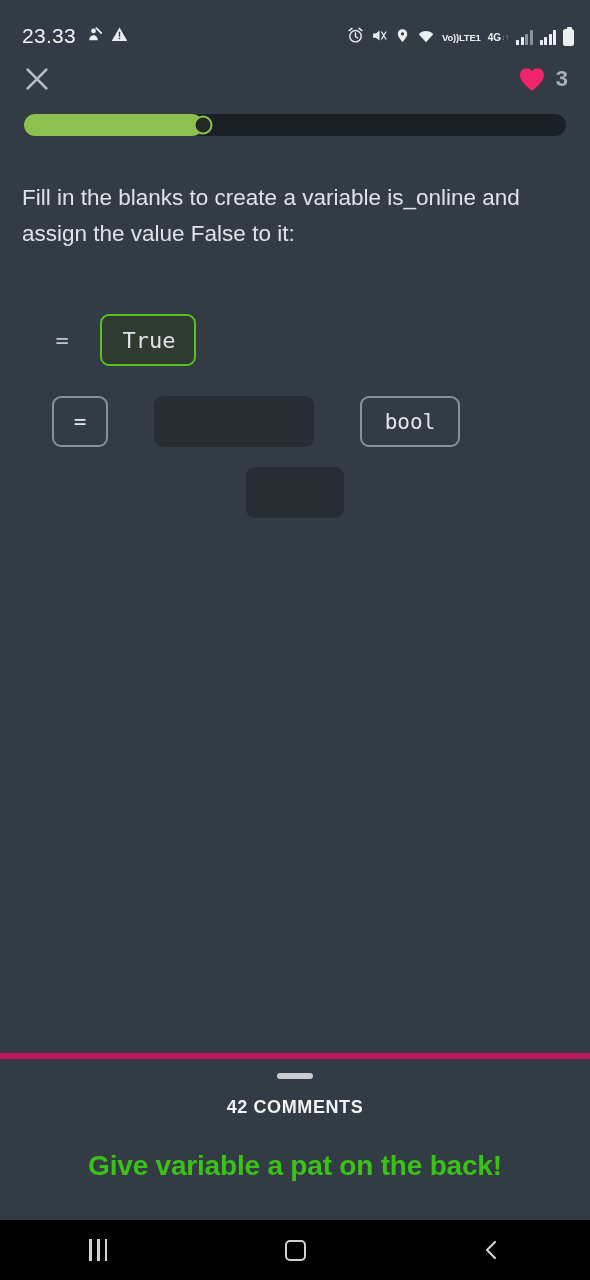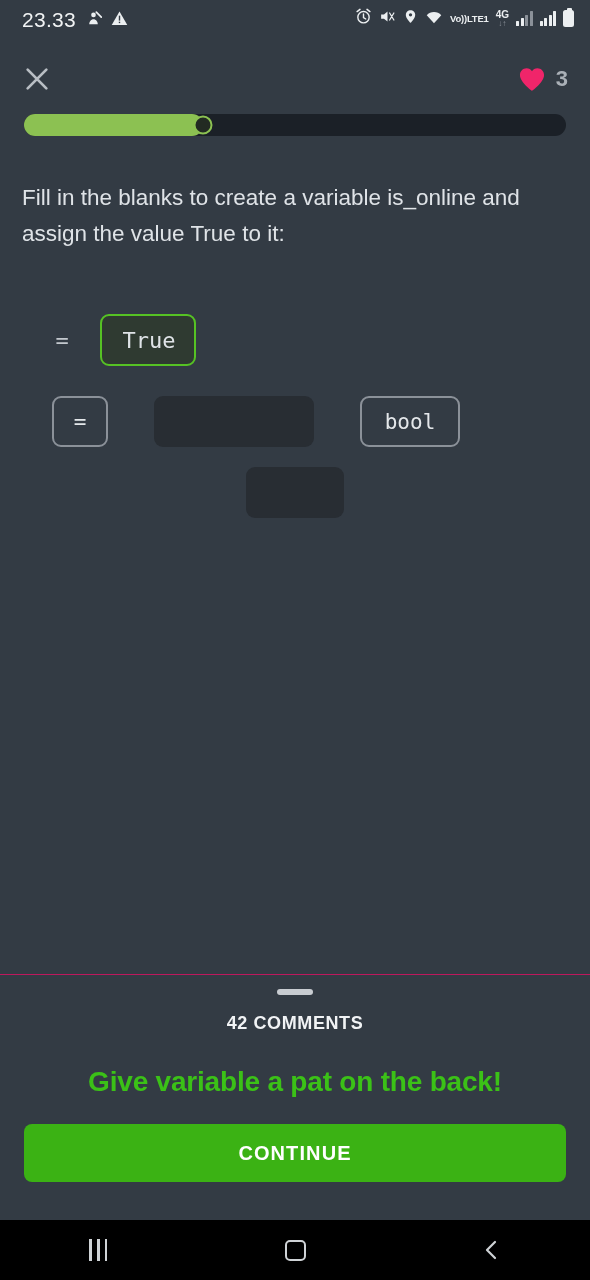--- a/index.html
+++ b/index.html
@@ -7,31 +7,31 @@
   body {
     background:#333b44;
     font-family:"Liberation Sans", sans-serif;
     overflow:hidden;
     position:relative;
   }
 
   
   .statusbar{
     height:48px; width:100%;
-    display:flex; align-items:flex-start; justify-content:space-between;
-    padding:8px 16px 0 22px;
+    display:flex; align-items:flex-end; justify-content:space-between;
+    padding:16px 16px 0 22px;
     color:#eceff1;
   }
   .sb-left{ display:flex; align-items:center; gap:9px; }
   .sb-time{ font-size:21px; letter-spacing:.3px; color:#f1f3f4; }
   .sb-right{ display:flex; align-items:center; gap:7px; }
   .sb-ic{ display:block; }
   .volte{ display:flex; flex-direction:row; align-items:center; line-height:1; }
   .volte b{ font-size:9.5px; font-weight:700; letter-spacing:-.2px;}
-  .net4g{ display:flex; flex-direction:column; align-items:center; line-height:1;}
+  .net4g{ display:flex; align-items:center; line-height:1;}
   .net4g b{ font-size:10px; font-weight:700; }
   .bars{ display:flex; align-items:flex-end; gap:1.5px; height:15px;}
   .bars i{ display:block; width:3px; background:#eceff1; border-radius:.5px;}
   .bars i:nth-child(1){height:5px;} .bars i:nth-child(2){height:8px;}
   .bars i:nth-child(3){height:11px;} .bars i:nth-child(4){height:15px;}
   .bars.dim i:nth-child(3),.bars.dim i:nth-child(4){background:#8b9199;}
   .batt{ width:11px;height:17px;border:2px solid #eceff1;border-radius:2.5px;position:relative;background:#eceff1;}
   .batt::before{content:"";position:absolute;top:-4px;left:2.2px;width:4.5px;height:2.5px;background:#eceff1;border-radius:1px;}
 
   
@@ -106,21 +106,21 @@
   .tile.w-eq{ min-width:56px; }
   .tile.w-false{ min-width:112px; }
   .tile.w-blank{ min-width:160px; }
   .tile.w-bool{ min-width:100px; }
   .tile.w-blank2{ min-width:98px; }
 
   
   .sheet{
     position:absolute; left:0; right:0; bottom:60px;
     background:#333b44;
-    border-top:1px solid #be185d;
+    border-top:6px solid #be185d;
     padding-top:14px;
   }
   .handle{
     width:36px;height:6px;border-radius:3px;background:#c8ccd1;
     margin:0 auto 18px auto;
   }
   .comments{
     text-align:center; font-size:18px; font-weight:700;
     letter-spacing:.6px; color:#f1f3f5;
   }
@@ -231,21 +231,21 @@
   </div>
 </div>
 
 <div class="progress-wrap">
   <div class="track">
     <div class="fill" id="pfill" style="width: 33%;"></div>
     <div class="knob" id="pknob" style="left: 33%;"></div>
   </div>
 </div>
 
-<div class="question">Fill in the blanks to create a variable is_online and assign the value True to it:</div>
+<div class="question">Fill in the blanks to create a variable is_online and assign the value False to it:</div>
 
 <div class="answer-row">
   <div class="eq-sign">=</div>
   <div class="slot slot-2">True</div>
 </div>
 
 <div class="bank">
   <div class="bank-row r1">
     <div class="tile w-eq">=</div>
     <div class="tile used w-blank"></div>
@@ -253,21 +253,20 @@
   </div>
   <div class="bank-row r2">
     <div class="tile used w-blank2"></div>
   </div>
 </div>
 
 <div class="sheet">
   <div class="handle"></div>
   <div class="comments">42 COMMENTS</div>
   <div class="praise">Give variable a pat on the back!</div>
-  <div class="continue">CONTINUE</div>
   <div class="sheet-pad"></div>
 </div>
 
 <div class="navbar">
   <div class="nav-btn">
     <span class="recents">
         <i></i>
         <i></i>
         <i></i>
       </span>

